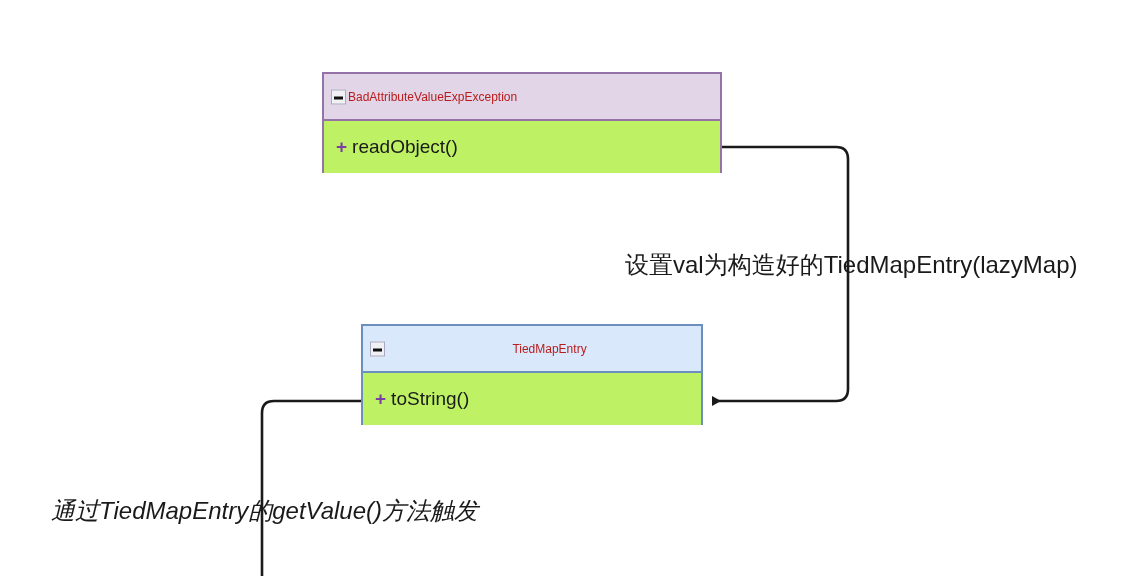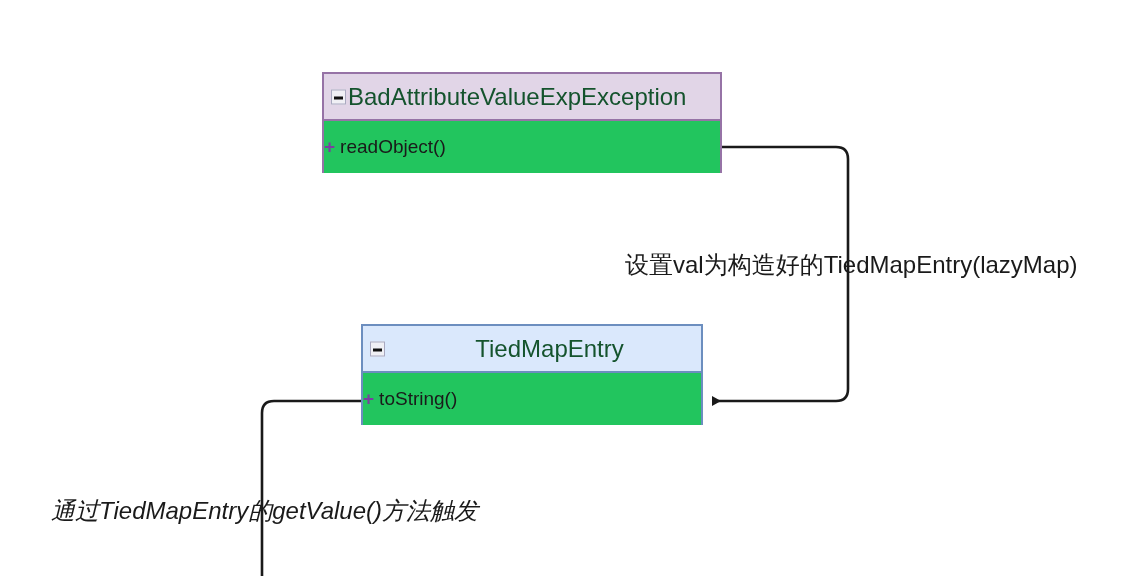--- a/index.html
+++ b/index.html
@@ -41,24 +41,25 @@
     box-sizing: border-box;
     position: relative;
     background: #e1d5e7;
     border-bottom: 2px solid #9673a6;
     height: 47px;
     display: flex;
     align-items: center;
   }
   .uml-body {
     box-sizing: border-box;
-    background: #22c55e;
+    background: #bef264;
     height: 52px;
     display: flex;
     align-items: center;
+    padding-left: 12px;
   }
 
   .uml-box.blue {
     border-color: #6c8ebf;
   }
   .uml-box.blue .uml-header {
     background: #dae8fc;
     border-bottom-color: #6c8ebf;
   }
 
@@ -79,22 +80,22 @@
     content: "";
     position: absolute;
     left: 2px;
     top: 6px;
     width: 9px;
     height: 3px;
     background: #111111;
   }
 
   .class-title {
-    font-size: 24px;
-    color: #14532d;
+    font-size: 12px;
+    color: #b91c1c;
     white-space: nowrap;
   }
   .class-title.left {
     margin-left: 24px;
   }
   .class-title.centered {
     width: 100%;
     text-align: center;
     padding-left: 35px;
   }

